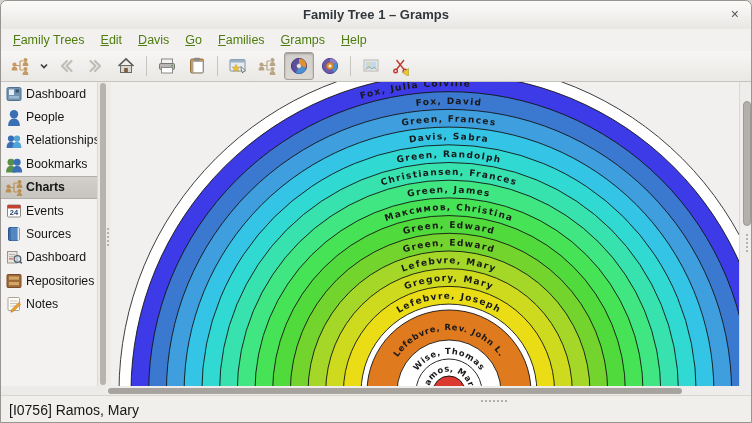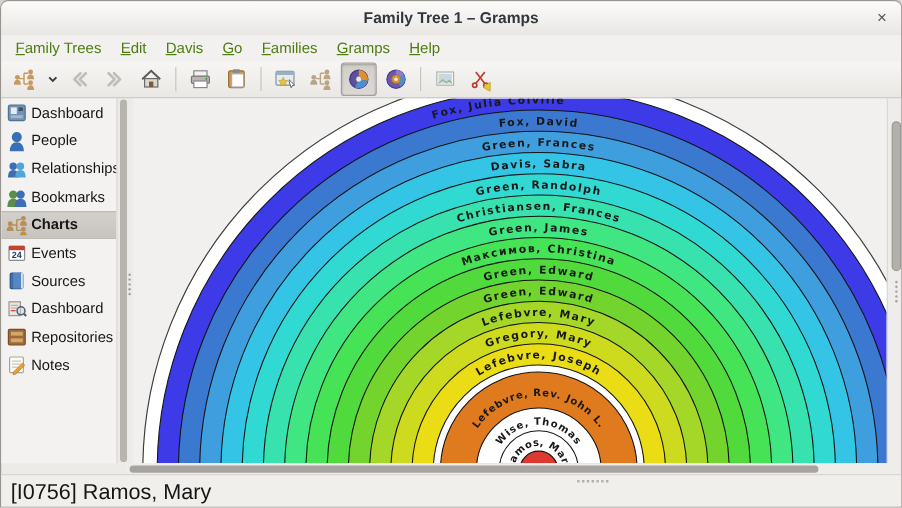--- a/index.html
+++ b/index.html
@@ -38,21 +38,21 @@
   .chart{position:absolute;left:110px;top:0;width:628px;height:304px;background:#f1f0ee;overflow:hidden;}
   .chart svg{display:block;}
   .vscroll{position:absolute;left:738px;top:0;width:14px;height:304px;background:#efedeb;border-left:1px solid #dcd9d5;box-sizing:border-box;}
   .vscroll .thumb{position:absolute;left:2.5px;top:19px;width:8px;height:125px;background:#b3b0ab;border-radius:4px;border:1px solid #9d9994;box-sizing:border-box;}
   
   .hscroll{position:absolute;top:385px;left:104px;width:648px;height:9px;background:#efedeb;}
   .hscroll .thumb{position:absolute;left:3px;top:1.5px;width:574px;height:6px;background:#a7a4a0;border-radius:3px;}
   
   .statusbar{position:absolute;top:394px;left:0;width:752px;height:29px;box-sizing:border-box;
              background:#f0efec;border-top:1px solid #d9d6d2;display:flex;align-items:center;padding-left:8px;}
-  .status-text{font-size:18px;color:#161616;}
+  .status-text{font-size:14px;color:#161616;}
   .grip-h{position:absolute;left:480px;top:4px;width:26px;height:0;border-top:2px dotted #b2afaa;}
 </style>
 </head>
 <body>
 
 <div class="window">
 
   <div class="titlebar">
     <div class="title">Family Tree 1 – Gramps</div>
     <div class="close-btn">×</div>

